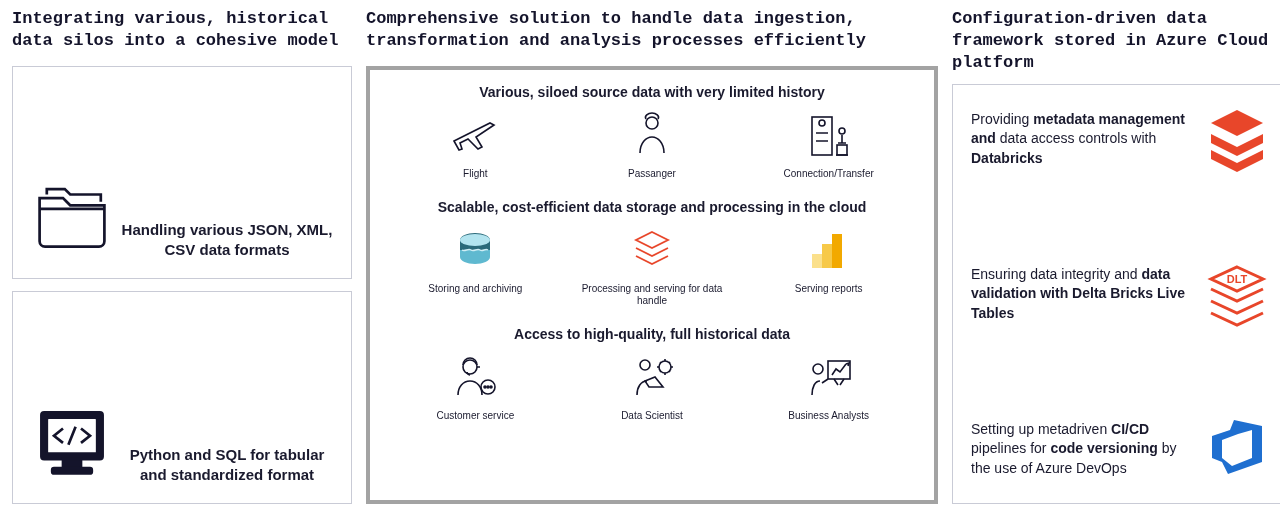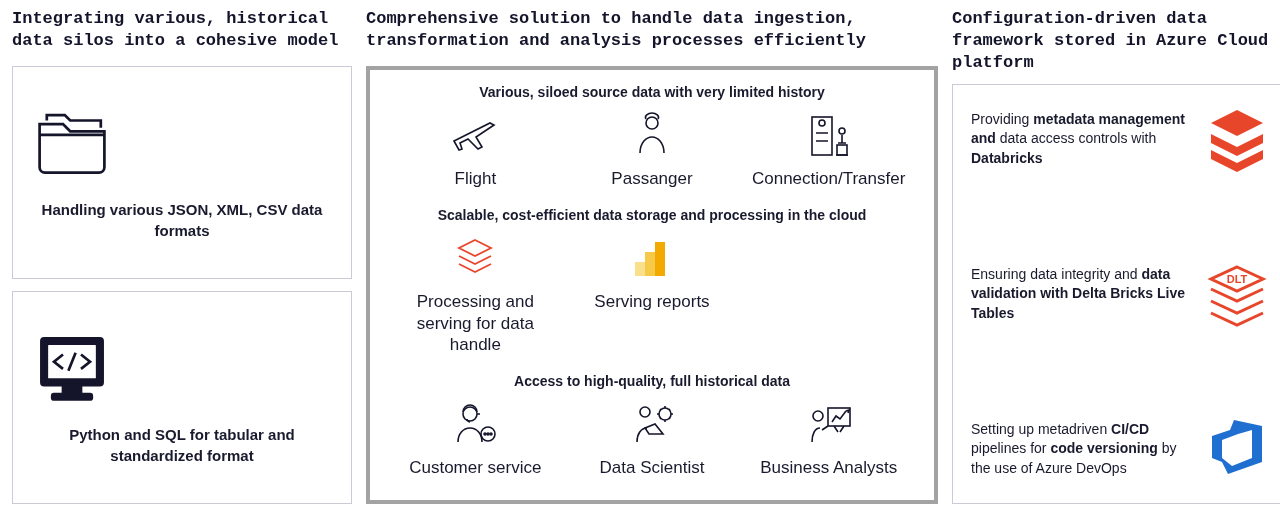--- a/index.html
+++ b/index.html
@@ -24,22 +24,22 @@
     font-size: 17px;
     line-height: 1.3;
     color: #14142b;
     min-height: 48px;
     margin-bottom: 10px;
   }
   .card {
     border: 1px solid #c9cbd6;
     background: #fff;
     display: flex;
-    flex-direction: column;
-    align-items: flex-start;
+    flex-direction: row;
+    align-items: flex-end;
     justify-content: center;
     text-align: center;
     padding: 18px 14px;
     flex: 1;
   }
   .left .card + .card { margin-top: 12px; }
   .card-label {
     font-weight: 700;
     font-size: 15px;
     line-height: 1.35;
@@ -57,21 +57,21 @@
   }
   .row3 {
     display: grid;
     grid-template-columns: 1fr 1fr 1fr;
     gap: 10px;
     margin-bottom: 18px;
   }
   .item { display: flex; flex-direction: column; align-items: center; text-align: center; }
   .item .icon-slot { height: 52px; display: flex; align-items: center; justify-content: center; }
   .item svg { width: 50px; height: 50px; }
-  .item-label { font-size: 17px; color: #1a1a2e; margin-top: 6px; line-height: 1.25; }
+  .item-label { font-size: 10px; color: #1a1a2e; margin-top: 6px; line-height: 1.25; }
   .right-card { border: 1px solid #c9cbd6; background: #fff; flex: 1; padding: 18px 18px; display: flex; flex-direction: column; justify-content: space-between; }
   .right-row { display: flex; align-items: center; gap: 14px; }
   .right-text { font-size: 14px; line-height: 1.4; color: #1a1a2e; flex: 1; }
   .right-text b { font-weight: 700; }
   .right-icon { width: 72px; height: 72px; display: flex; align-items: center; justify-content: center; flex: none; }
   .right-icon svg { width: 70px; height: 70px; }
 </style>
 </head>
 <body>
 
@@ -141,20 +141,31 @@
             </svg>
           </div>
           <div class="item-label">Connection/Transfer</div>
         </div>
       </div>
 
       <div class="section-title">Scalable, cost-efficient data storage and processing in the cloud</div>
       <div class="row3">
         <div class="item">
           <div class="icon-slot">
+            <svg viewBox="0 0 50 50">
+              <path d="M10 14c0-4 7-7 15-7s15 3 15 7v10H10z" fill="#2b6a7a"></path>
+              <path d="M10 24h30v7c0 4-7 7-15 7s-15-3-15-7z" fill="#5fb9d0"></path>
+              <ellipse cx="25" cy="14" rx="15" ry="6" fill="#b3e4ef"></ellipse>
+              <path d="M12 24c3 2 6-2 9 0s6-2 9 0 5-2 8 0" fill="none" stroke="#cfeef5" stroke-width="1.5"></path>
+            </svg>
+          </div>
+          <div class="item-label">Storing and archiving</div>
+        </div>
+        <div class="item">
+          <div class="icon-slot">
             <svg viewBox="0 0 50 50" fill="none" stroke="#e8462a" stroke-width="1.8">
               <path d="M25 6l16 8-16 8-16-8z"></path>
               <path d="M9 22l16 8 16-8"></path>
               <path d="M9 30l16 8 16-8"></path>
             </svg>
           </div>
           <div class="item-label">Processing and  serving for data handle</div>
         </div>
         <div class="item">
           <div class="icon-slot">

